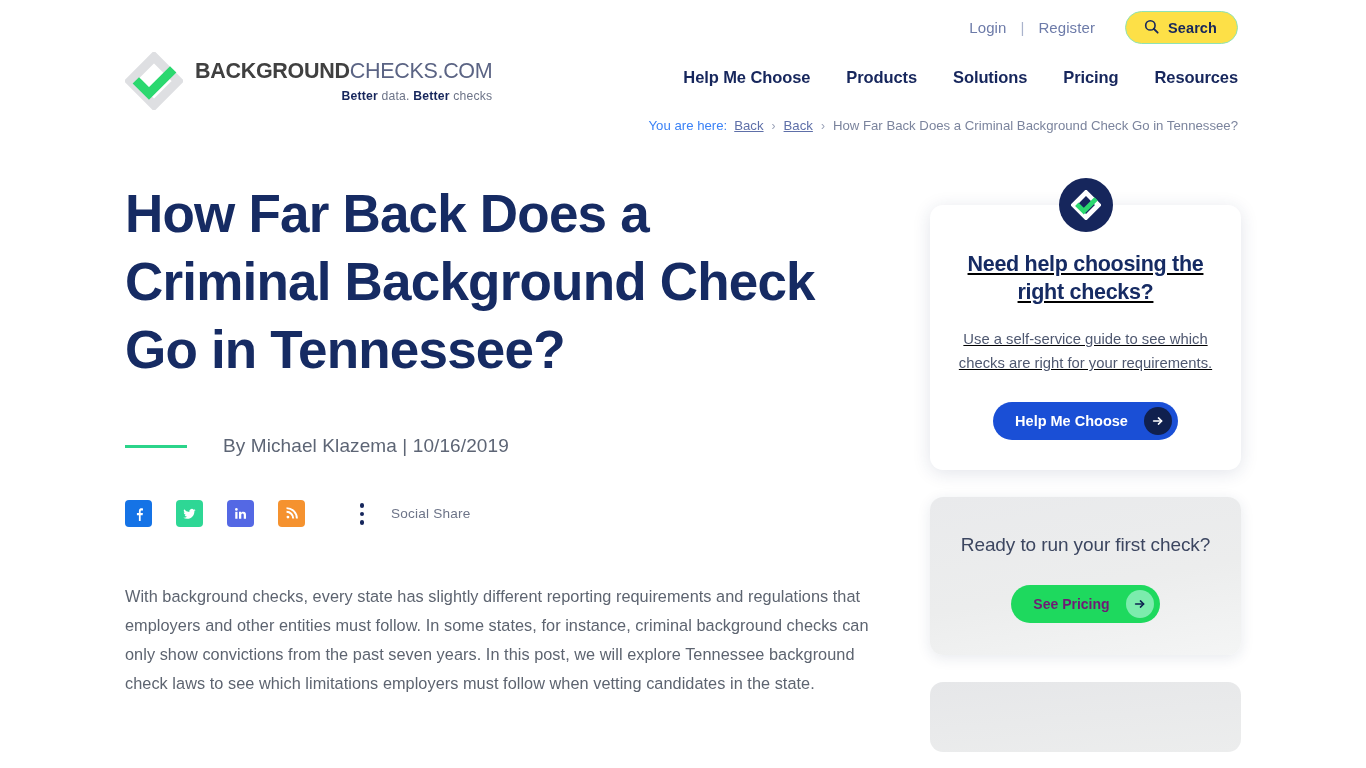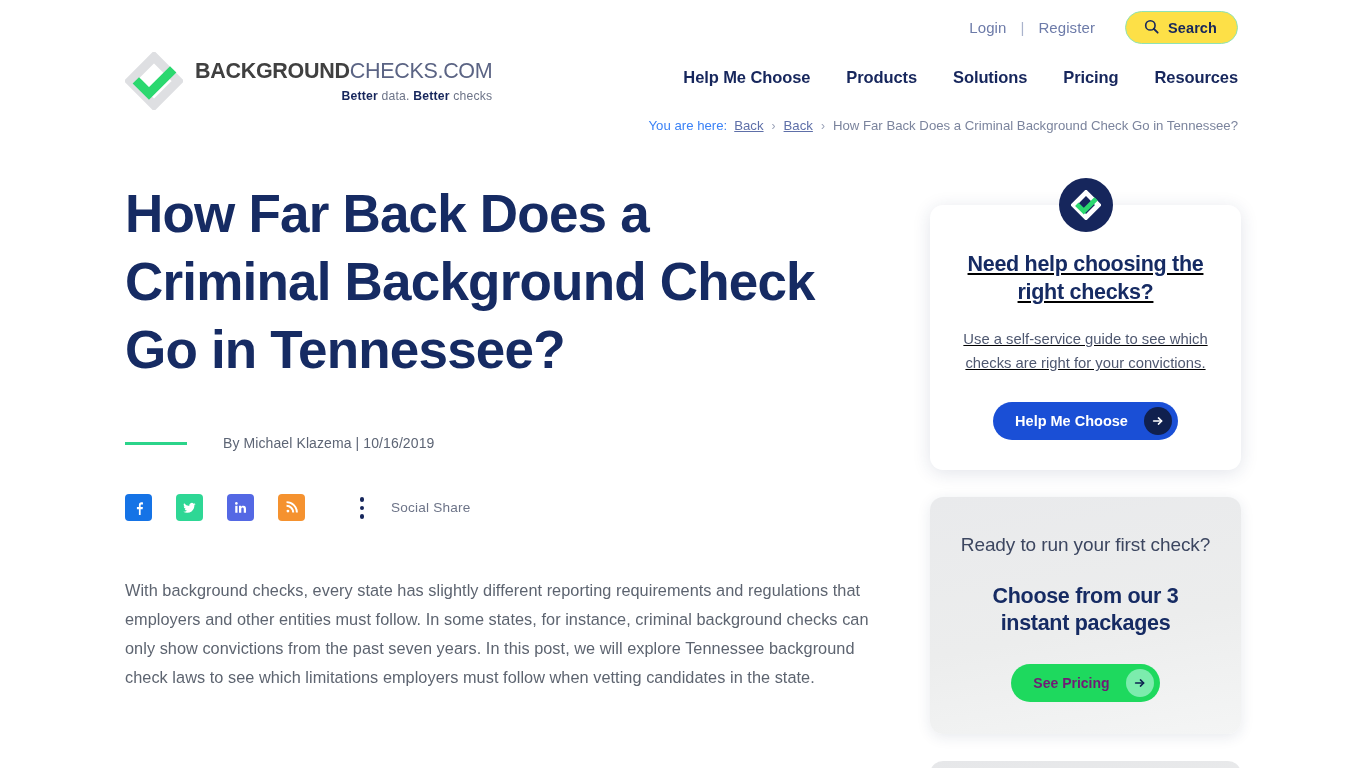--- a/index.html
+++ b/index.html
@@ -155,21 +155,21 @@
     gap: 0;
   }
   .byline-rule {
     width: 62px;
     height: 3px;
     background: #2bd48a;
     flex: none;
   }
   .byline-text {
     margin-left: 36px;
-    font-size: 14px;
+    font-size: 19px;
     color: #5d6575;
     letter-spacing: 0.1px;
   }
 
   .social-row {
     display: flex;
     align-items: center;
     margin-top: 43px;
     gap: 0;
   }
@@ -421,35 +421,34 @@
   <aside class="sidebar">
 
     <section class="card-help">
       <span class="card-badge">
         <svg width="30" height="30" viewBox="0 0 34 34" fill="none">
           <path d="M17 3 L31 17 L17 31 L3 17 Z" stroke="#ffffff" stroke-width="5.5" fill="none" stroke-linejoin="miter"></path>
           <path d="M8.5 18 L14.5 24 L26.5 12" stroke="#2bd86f" stroke-width="5.5" fill="none" stroke-linecap="square" stroke-linejoin="miter"></path>
         </svg>
       </span>
       <h2 class="card-help-title">Need help choosing the right checks?</h2>
-      <p class="card-help-body">Use a self-service guide to see which checks are right for your convictions.</p>
+      <p class="card-help-body">Use a self-service guide to see which checks are right for your requirements.</p>
       <button class="btn-pill btn-blue">
         <span class="btn-label">Help Me Choose</span>
         <span class="btn-circle">
           <svg width="14" height="14" viewBox="0 0 16 16" fill="none">
             <line x1="3" y1="8" x2="12" y2="8" stroke="#ffffff" stroke-width="1.8" stroke-linecap="round"></line>
             <polyline points="8.5,4.5 12.2,8 8.5,11.5" stroke="#ffffff" stroke-width="1.8" fill="none" stroke-linecap="round" stroke-linejoin="round"></polyline>
           </svg>
         </span>
       </button>
     </section>
 
     <section class="card-pricing">
       <p class="card-pricing-kicker">Ready to run your first check?</p>
-      <h2 class="card-pricing-title">Choose from our 3 instant packages</h2>
       <button class="btn-pill btn-green">
         <span class="btn-label">See Pricing</span>
         <span class="btn-circle">
           <svg width="14" height="14" viewBox="0 0 16 16" fill="none">
             <line x1="3" y1="8" x2="12" y2="8" stroke="#0d2250" stroke-width="1.8" stroke-linecap="round"></line>
             <polyline points="8.5,4.5 12.2,8 8.5,11.5" stroke="#0d2250" stroke-width="1.8" fill="none" stroke-linecap="round" stroke-linejoin="round"></polyline>
           </svg>
         </span>
       </button>
     </section>

